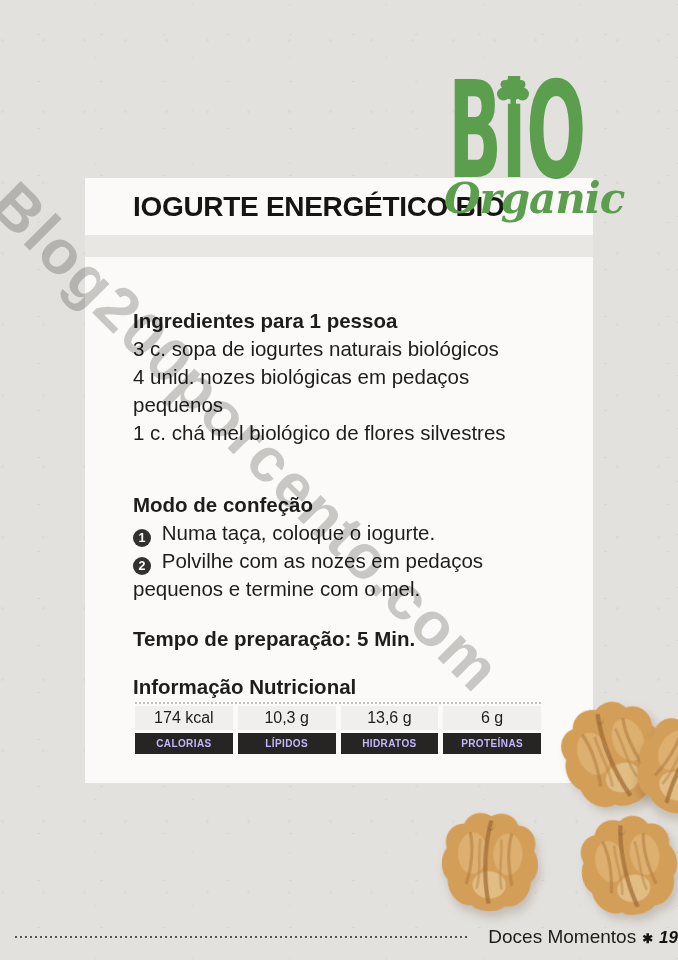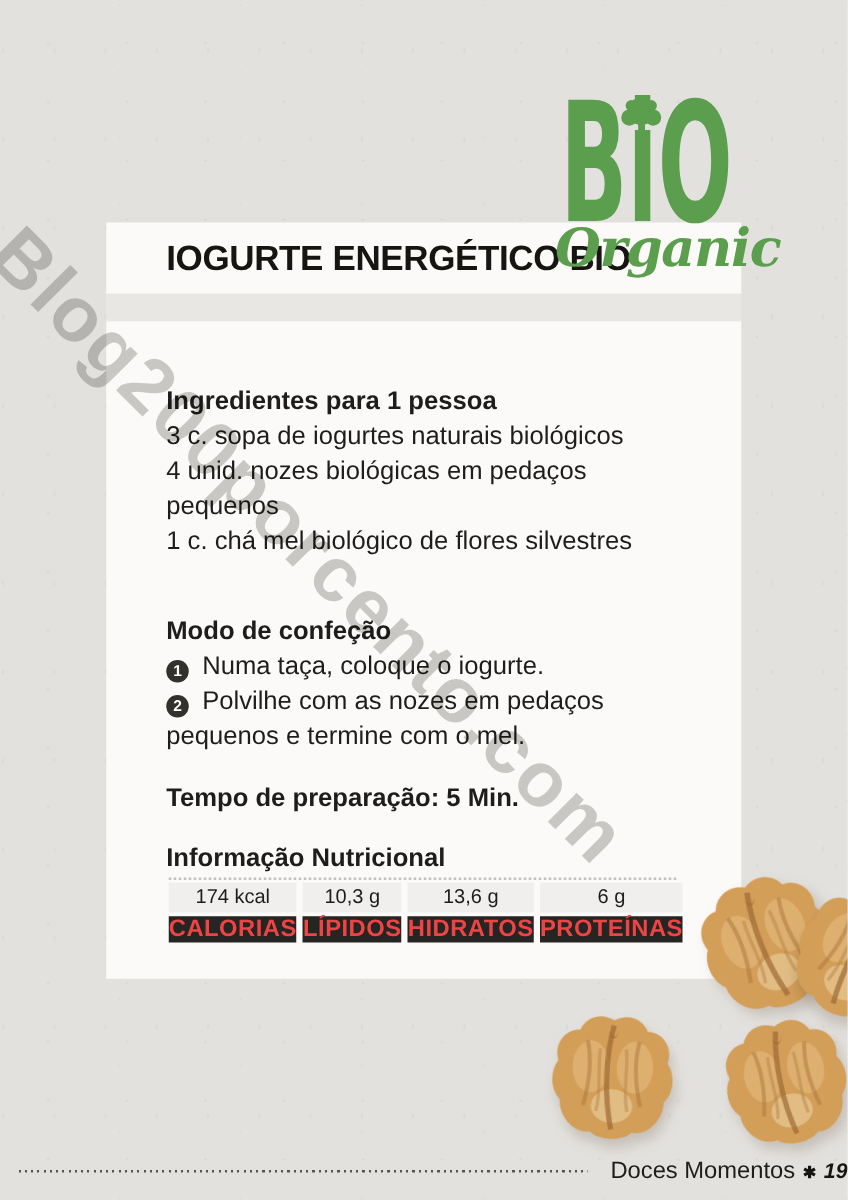--- a/index.html
+++ b/index.html
@@ -69,21 +69,21 @@
     margin-top:1px; margin-left:2px; width:406px;
     border-top:2px dotted #c2c0bc; padding-top:2px;
     display:grid; grid-template-columns:repeat(4,1fr); gap:3px 5px;
   }
   .nut-value {
     height:24px; background:#f1efed; display:flex; align-items:center; justify-content:center;
     font-size:16px; line-height:1; color:#1e1d1b;
   }
   .nut-label {
     height:21px; background:#262523; display:flex; align-items:center; justify-content:center;
-    font-size:19px; font-weight:bold; letter-spacing:0.4px; color:#ef4444; line-height:1;
+    font-size:10px; font-weight:bold; letter-spacing:0.4px; color:#c4b5fd; line-height:1;
   }
 
   
   .walnut { position:absolute; z-index:7; filter:drop-shadow(3px 7px 5px rgba(90,70,40,0.22)); }
   .w1 { left:552px; top:700px; width:124px; height:110px; transform:rotate(-22deg); }
   .w2 { left:634px; top:712px; width:104px; height:108px; transform:rotate(28deg); }
   .w3 { left:438px; top:806px; width:104px; height:112px; transform:rotate(2deg); }
   .w4 { left:577px; top:814px; width:104px; height:104px; transform:rotate(-12deg); }
 
   

